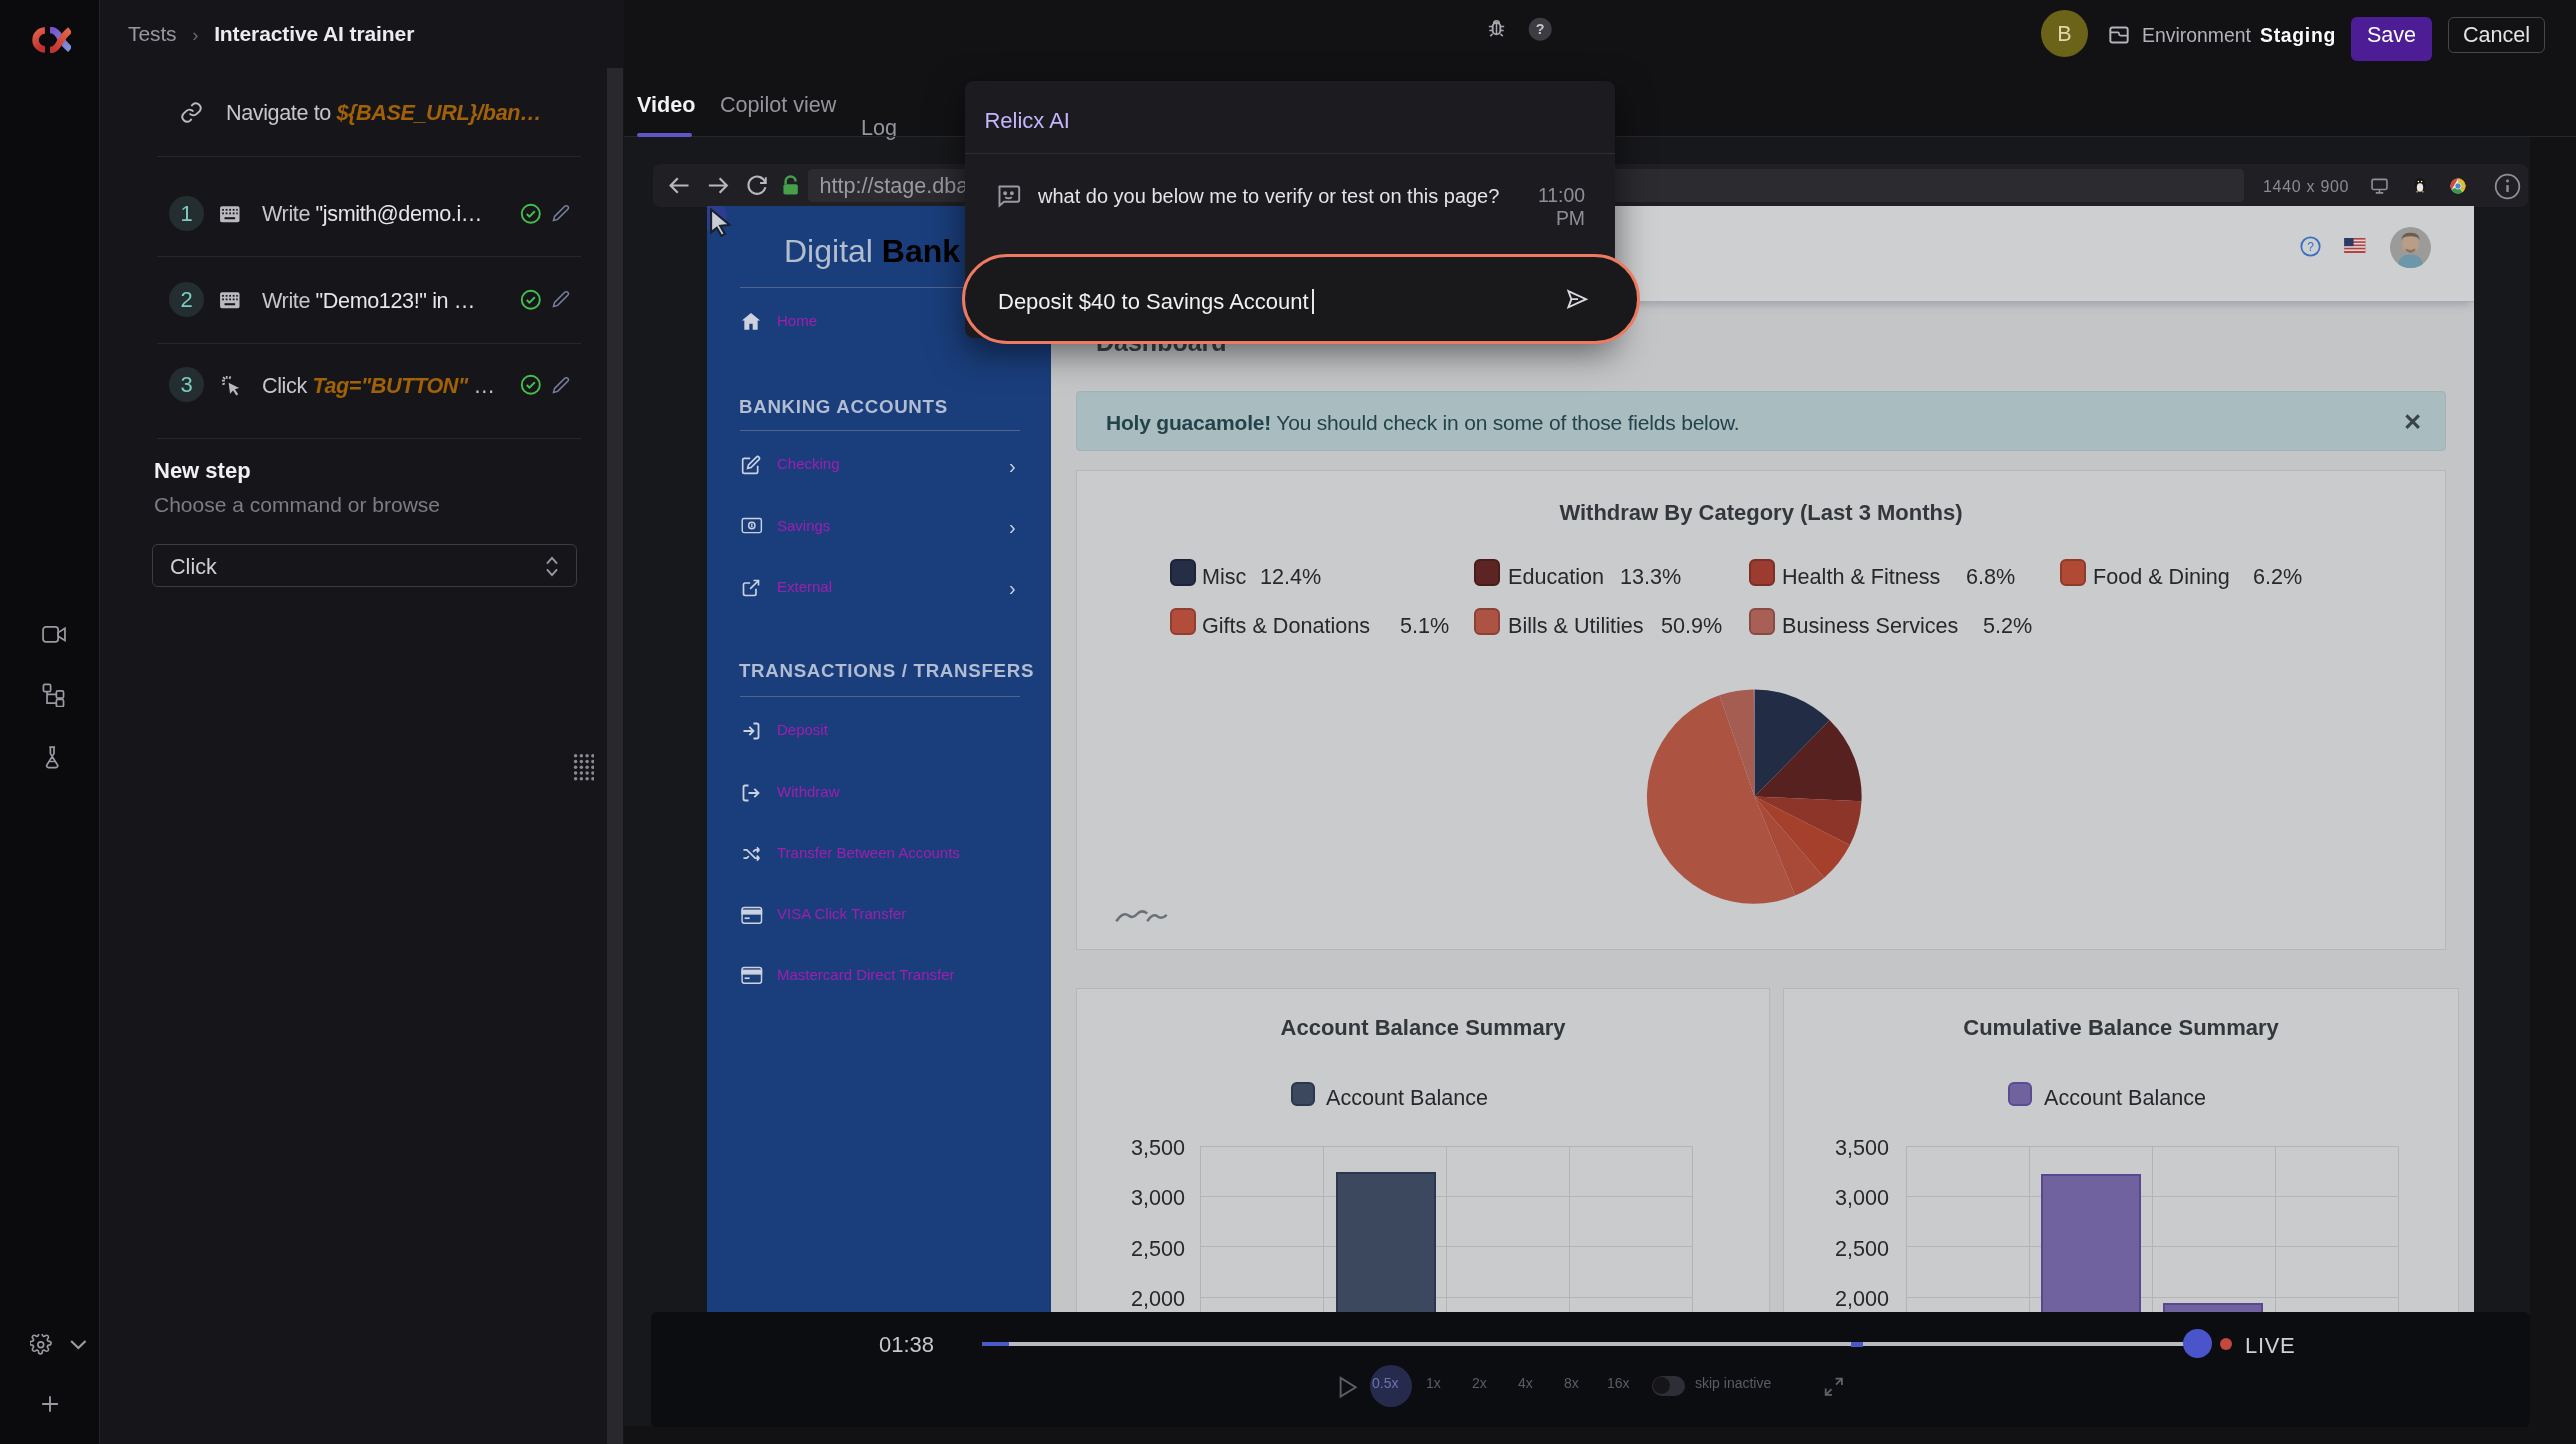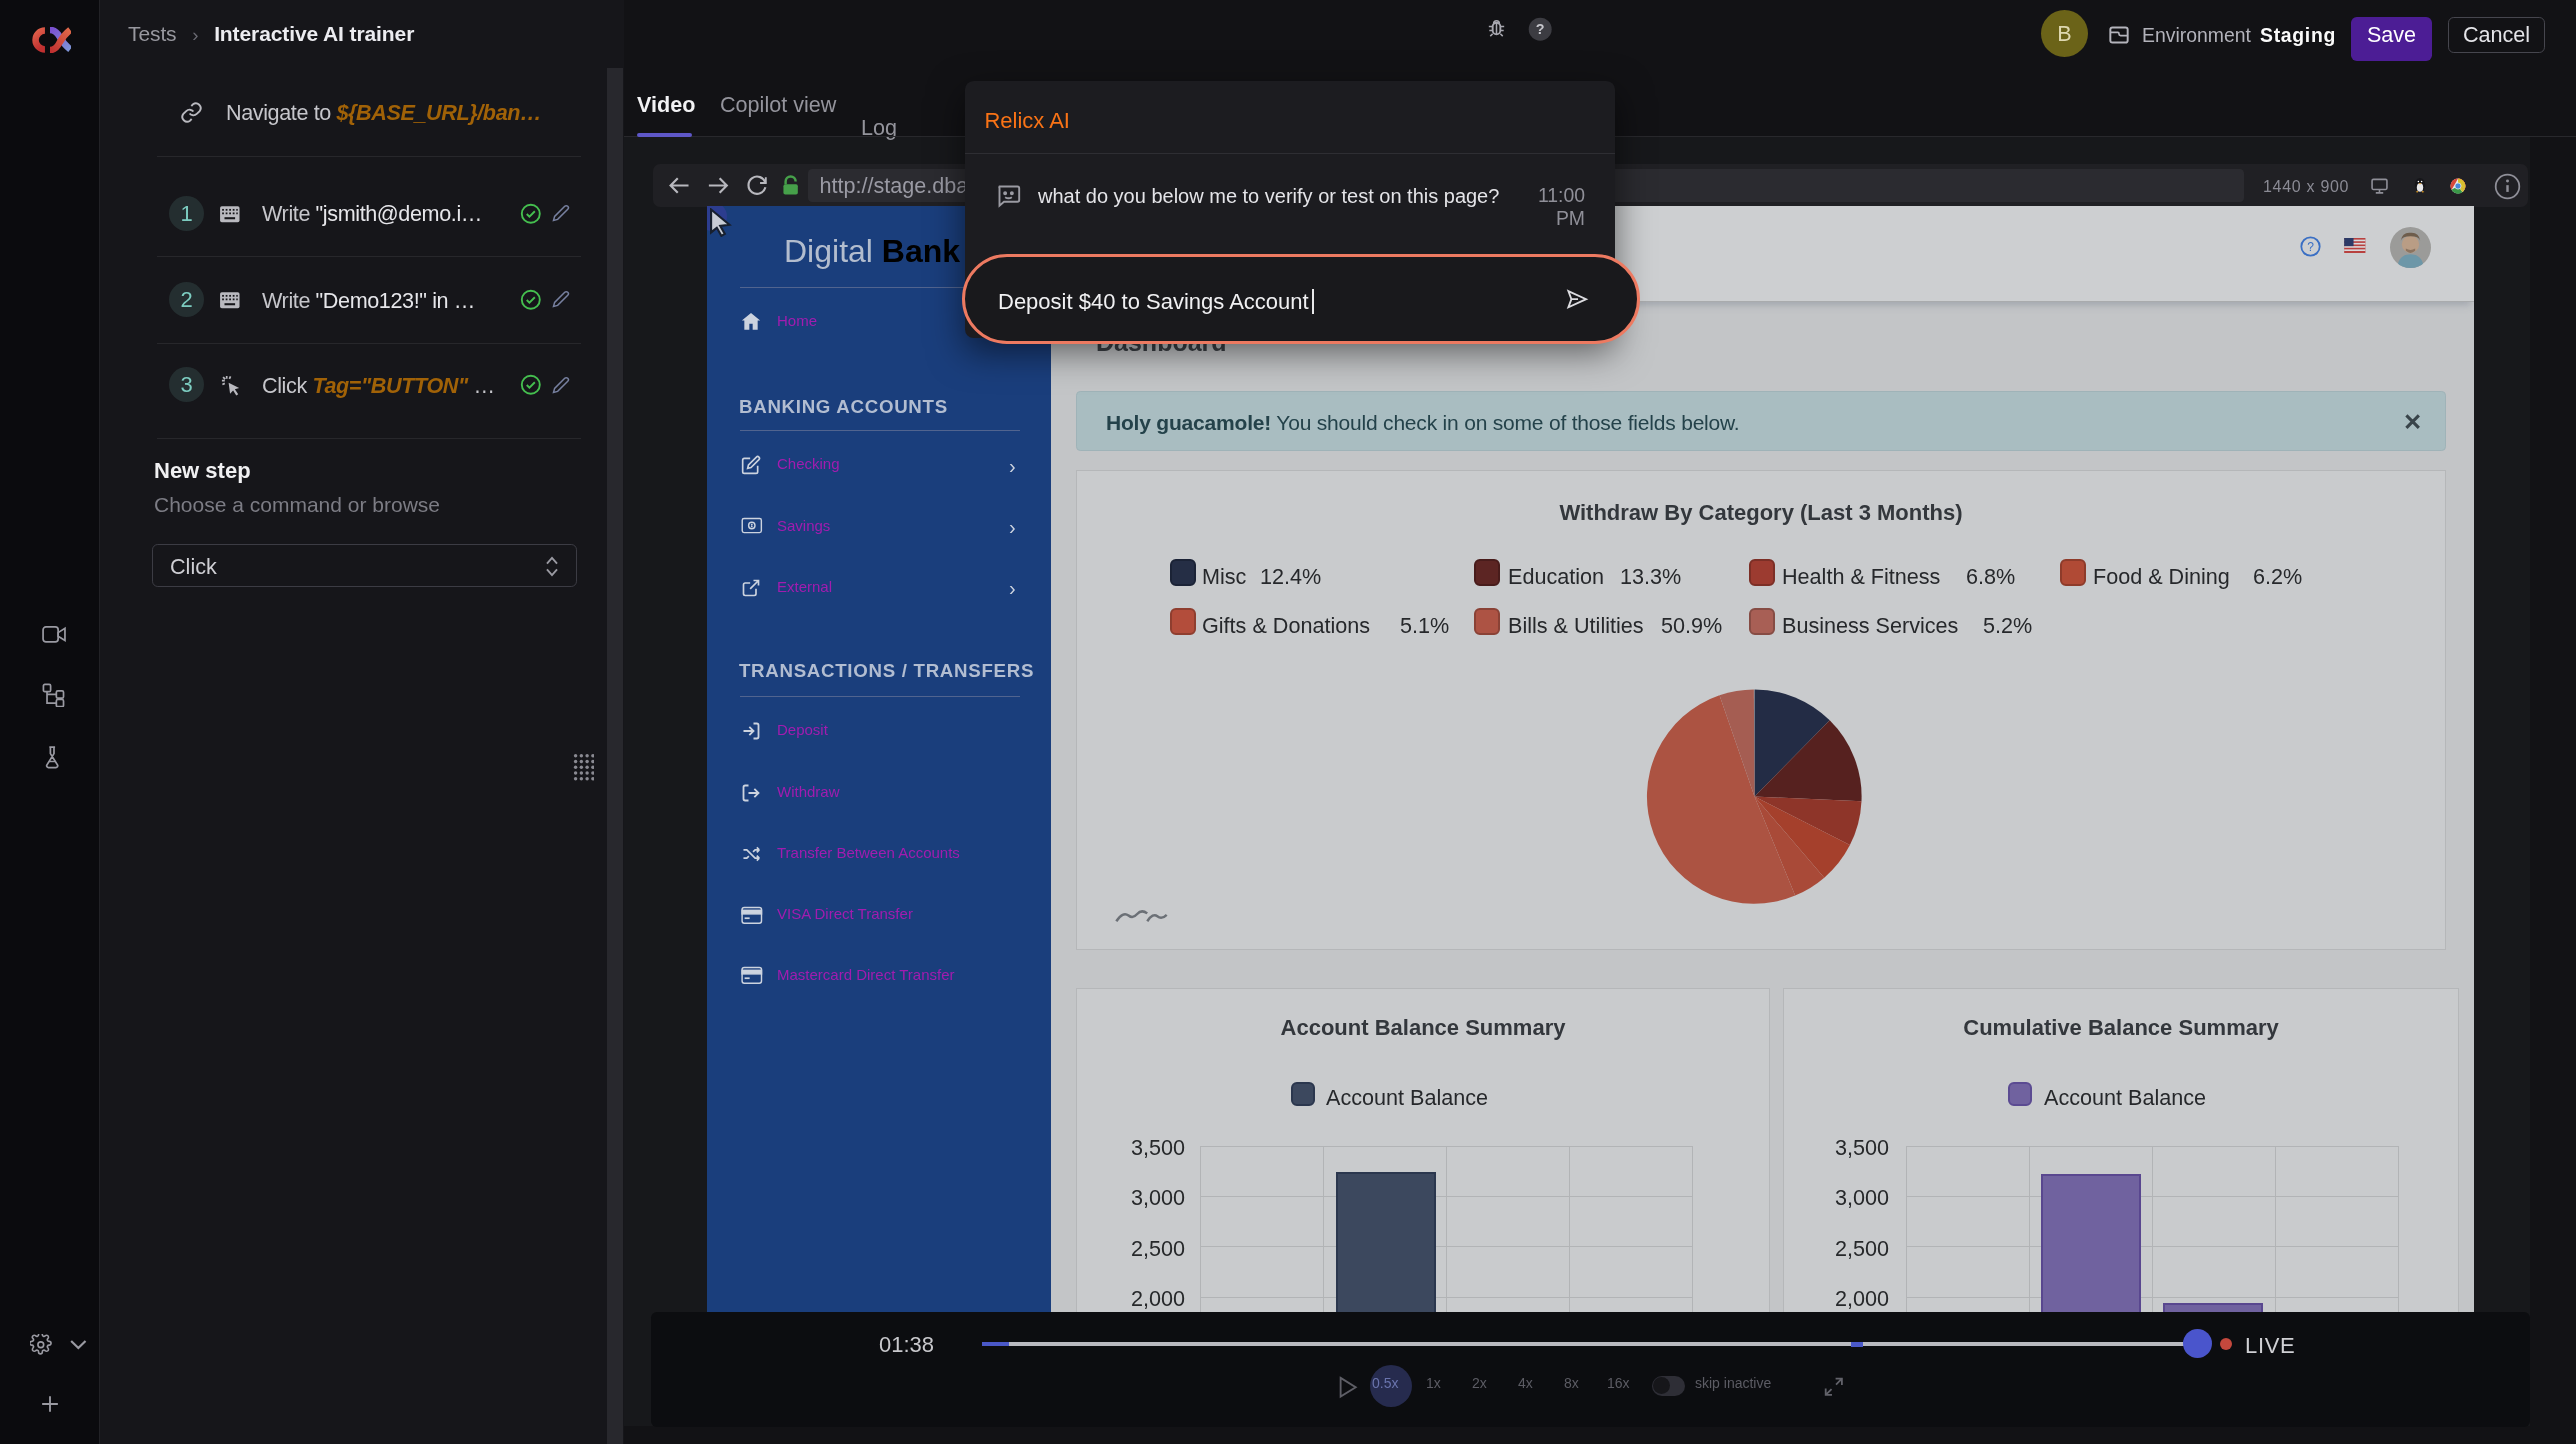--- a/index.html
+++ b/index.html
@@ -50,21 +50,21 @@
 .alert { position:absolute; left:369px; top:185px; width:1370px; height:60px; background:#a9bdc1; border:0.7px solid #9fb3b8; border-radius:4.3px; }
 .panel { position:absolute; background:#c9cbcd; border:1.4px solid #b5b7b9; }
 .ptitle { position:absolute; width:100%; text-align:center; font-size:22px; font-weight:700; color:#33373c; }
 .lgsq { position:absolute; width:26px; height:27px; border-radius:5.8px; }
 .lgtxt { position:absolute; font-size:21.6px; color:#26282b; white-space:nowrap; }
 .ylab { position:absolute; font-size:21.6px; color:#26282a; text-align:right; width:79px; }
 .gridh { position:absolute; height:1.4px; background:#b2b4b6; }
 .gridv { position:absolute; width:1.4px; background:#b2b4b6; }
 
 .dialog { position:absolute; left:965px; top:81px; width:650px; height:257px; background:#1c1c20; border-radius:8.6px; box-shadow:0 13px 36px rgba(0,0,0,0.55); }
-.dtitle { position:absolute; left:19.4px; top:27px; font-size:22px; color:#f97316; }
+.dtitle { position:absolute; left:19.4px; top:27px; font-size:22px; color:#c4b5fd; }
 .dsep { position:absolute; left:0; top:72px; width:650px; height:1.4px; background:#2e2e33; }
 .dmsg { position:absolute; left:73px; top:104px; font-size:20px; color:#e4e4e8; }
 .dtime { position:absolute; right:30px; top:103px; font-size:19.4px; color:#8f8f98; text-align:right; }
 .pill { position:absolute; left:962px; top:254px; width:678px; height:90px; background:#19191c; border:3.6px solid #ed7a61; border-radius:45px; }
 .pilltext { position:absolute; left:33px; top:32px; font-size:22px; color:#f0f0f2; }
 
 .controls { position:absolute; left:651px; top:1312px; width:1879px; height:115px; background:#0c0d10; border-radius:5.8px; }
 .ctime { position:absolute; left:228px; top:20px; font-size:22px; color:#c8c8cc; }
 .ctrack { position:absolute; left:331px; top:30px; width:1202px; height:4.3px; background:#b9bac0; }
 .cspeed { position:absolute; top:63px; font-size:14px; color:#5c5c64; }
@@ -374,21 +374,21 @@
   <div class="navrow" style="left:70px;top:577px;">Withdraw</div>
   <svg class="navico" style="top:638px;" width="21.6" height="20" viewBox="0 0 24 24" fill="none" stroke="#ccd3df" stroke-width="2">
         <path d="M2 7 H6 L16 17 H21 M21 17 L18 14 M21 17 L18 20 M2 17 H6 L8.5 14.5 M13.5 9.5 L16 7 H21 M21 7 L18 4 M21 7 L18 10"></path>
       </svg>
   <div class="navrow" style="left:70px;top:638px;">Transfer Between Accounts</div>
   <svg class="navico" style="top:700px;" width="21.6" height="18.7" viewBox="0 0 30 26" fill="none" stroke="#ccd3df" stroke-width="2">
         <rect x="1.5" y="2" width="27" height="22" rx="3"></rect>
         <rect x="1.5" y="6" width="27" height="5" fill="#ccd3df"></rect>
         <path d="M5 17 H12" stroke-width="2.4"></path>
       </svg>
-  <div class="navrow" style="left:70px;top:699px;">VISA Direct Transfer</div>
+  <div class="navrow" style="left:70px;top:699px;">VISA Click Transfer</div>
   <svg class="navico" style="top:760px;" width="21.6" height="18.7" viewBox="0 0 30 26" fill="none" stroke="#ccd3df" stroke-width="2">
         <rect x="1.5" y="2" width="27" height="22" rx="3"></rect>
         <rect x="1.5" y="6" width="27" height="5" fill="#ccd3df"></rect>
         <path d="M5 17 H12" stroke-width="2.4"></path>
       </svg>
   <div class="navrow" style="left:70px;top:760px;">Mastercard Direct Transfer</div>
 
   <div class="abs" style="left:-8.6px;top:-4.3px;width:29px;height:29px;border-radius:50%;background:#2c3d8f;"></div>
   <svg class="abs" style="left:1.4px;top:2.2px" width="26" height="29" viewBox="0 0 34 38">
         <path d="M4 2 L28 22 L16 23.5 L22 34 L17.5 36.5 L11.5 26 L4 32 Z" fill="#c8ccd4" stroke="#18202e" stroke-width="2.8"></path>

